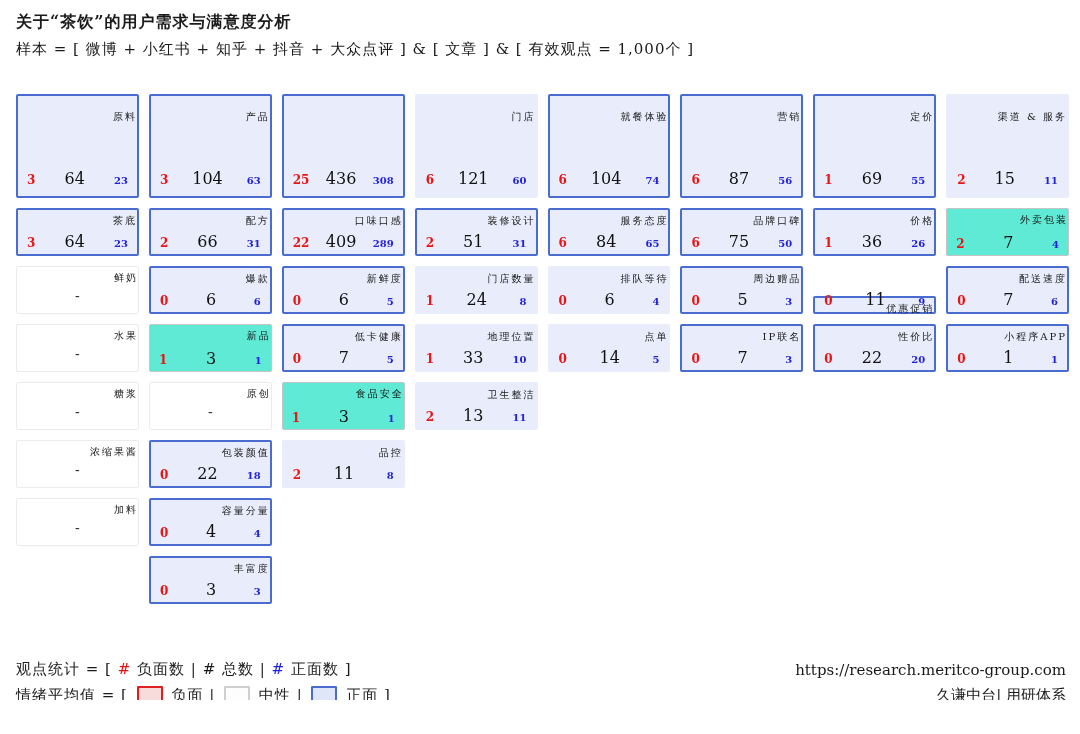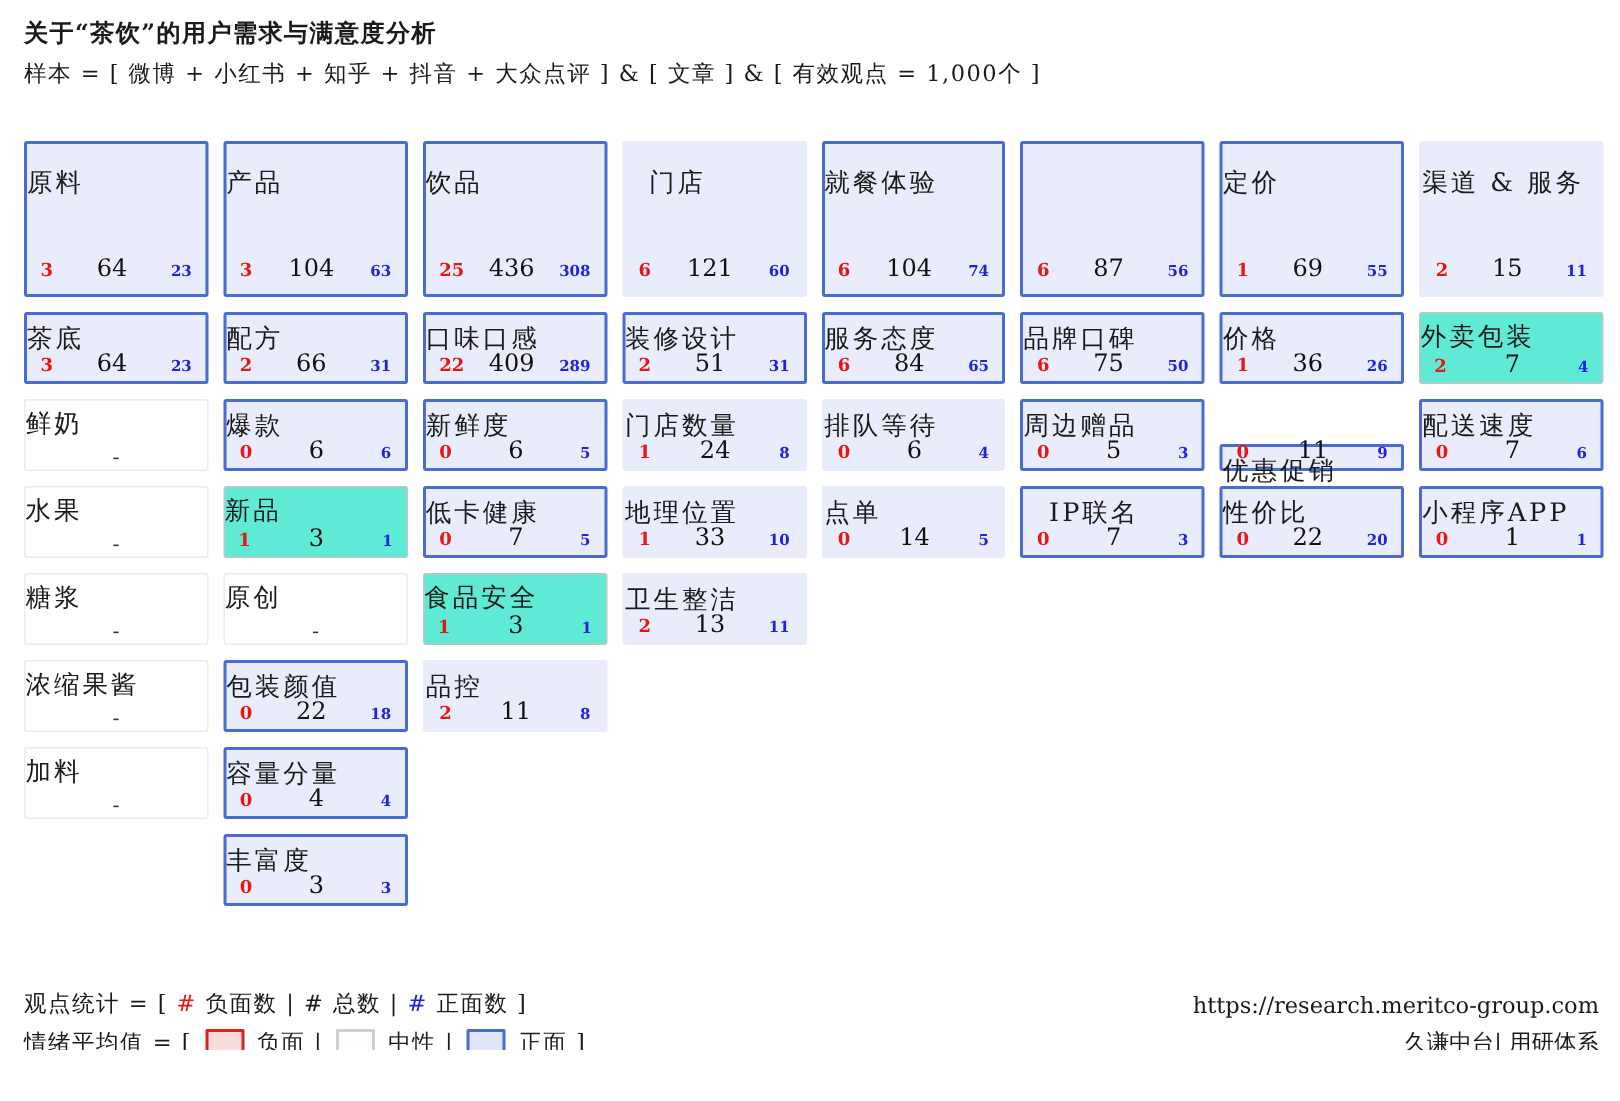--- a/index.html
+++ b/index.html
@@ -28,21 +28,21 @@
     grid-template-rows:104px repeat(7,48px);
     column-gap:10px;row-gap:10px;
   }
   .card{position:relative;box-sizing:border-box;border-radius:2px;background:#fff;}
   .s-positive{background:var(--positive-fill);border:2px solid var(--positive-border);}
   .s-positive-light{background:var(--positive-fill);border:2px solid var(--positive-fill);}
   .s-neutral{background:#5eead4;border:1px solid var(--neutral-border);}
   .s-empty{background:#ffffff;border:1px solid var(--empty-border);}
 
   .card .label{
-    text-align:left;font-size:17px;letter-spacing:2px;color:#1a1a1a;
+    text-align:right;font-size:10px;letter-spacing:2px;color:#1a1a1a;
     padding-top:4px;white-space:nowrap;
   }
   .card.big .label{padding-top:14px;}
   .counts{
     position:absolute;left:0;right:0;bottom:3px;
     display:flex;justify-content:space-between;align-items:baseline;
     padding:0 9px;
   }
   .card.big .counts{bottom:8px;}
   .counts .neg{color:var(--neg-count);font-size:12px;font-weight:bold;}
@@ -84,21 +84,20 @@
       </div>
       <div class="card s-positive big" style="grid-area: 1 / 2;">
         <div class="label">产品</div>
         <div class="counts">
           <span class="neg">3</span>
           <span class="total">104</span>
           <span class="pos">63</span>
         </div>
       </div>
       <div class="card s-positive big" style="grid-area: 1 / 3;">
-        <div class="label">饮品</div>
         <div class="counts">
           <span class="neg">25</span>
           <span class="total">436</span>
           <span class="pos">308</span>
         </div>
       </div>
       <div class="card s-positive-light big" style="grid-area: 1 / 4; padding-left: 16px;">
         <div class="label">门店</div>
         <div class="counts">
           <span class="neg">6</span>
@@ -108,20 +107,21 @@
       </div>
       <div class="card s-positive big" style="grid-area: 1 / 5;">
         <div class="label">就餐体验</div>
         <div class="counts">
           <span class="neg">6</span>
           <span class="total">104</span>
           <span class="pos">74</span>
         </div>
       </div>
       <div class="card s-positive big" style="grid-area: 1 / 6;">
+        <div class="label">营销</div>
         <div class="counts">
           <span class="neg">6</span>
           <span class="total">87</span>
           <span class="pos">56</span>
         </div>
       </div>
       <div class="card s-positive big" style="grid-area: 1 / 7;">
         <div class="label">定价</div>
         <div class="counts">
           <span class="neg">1</span>

